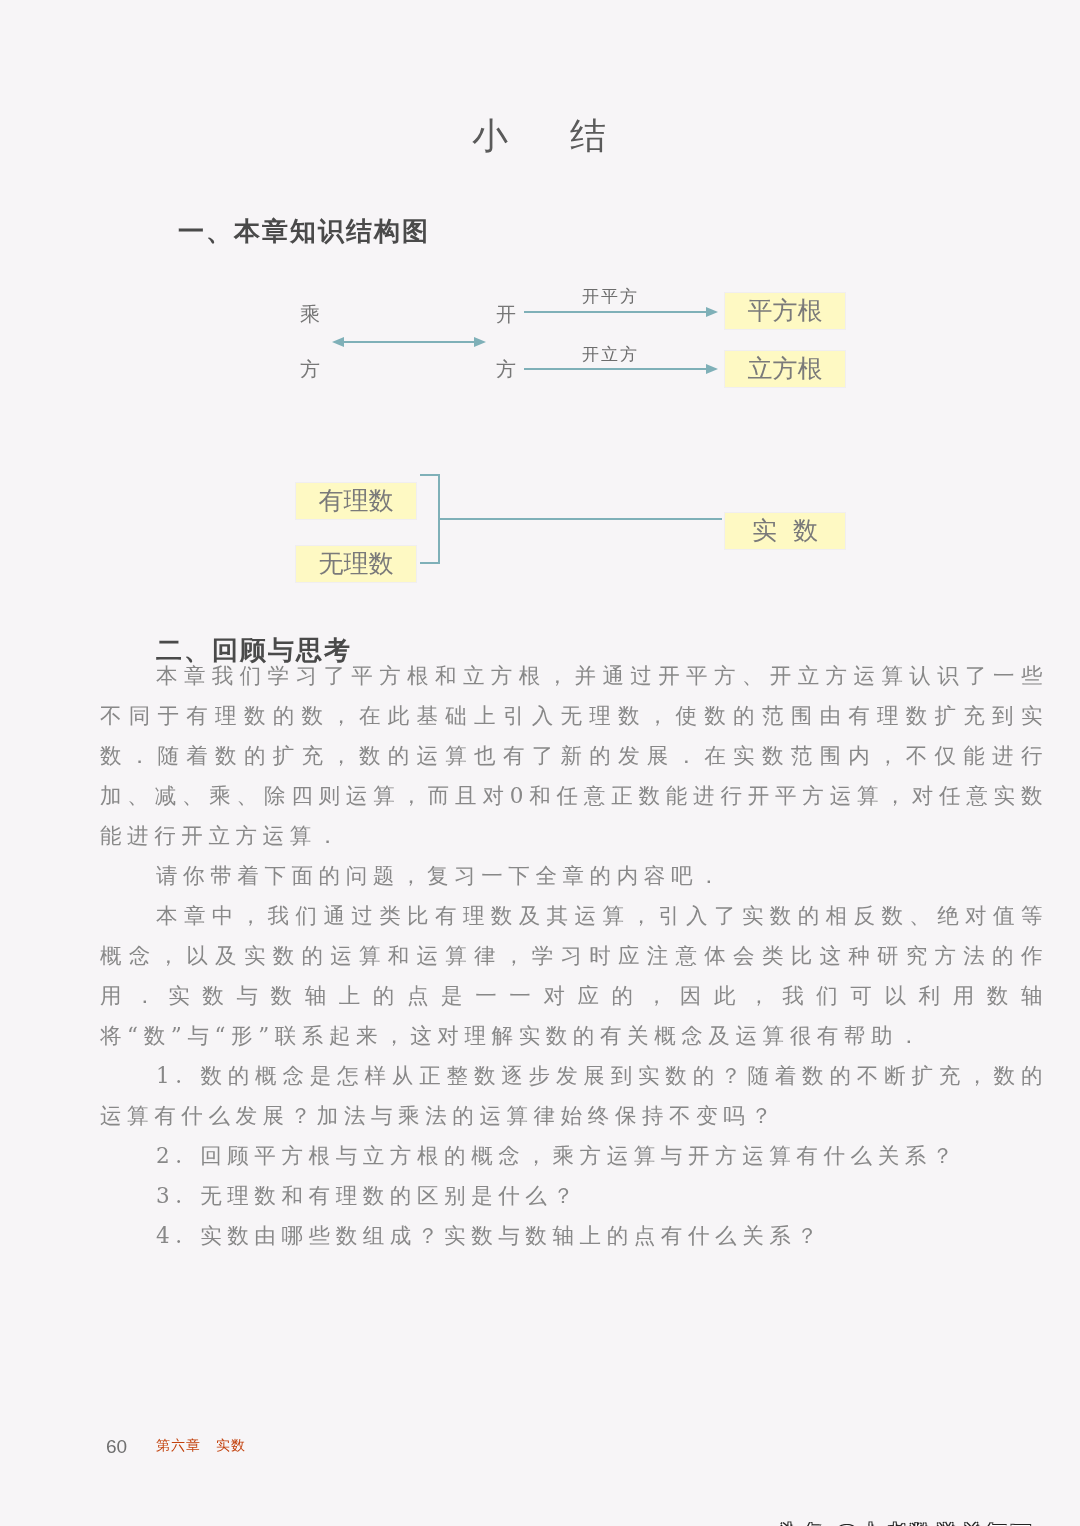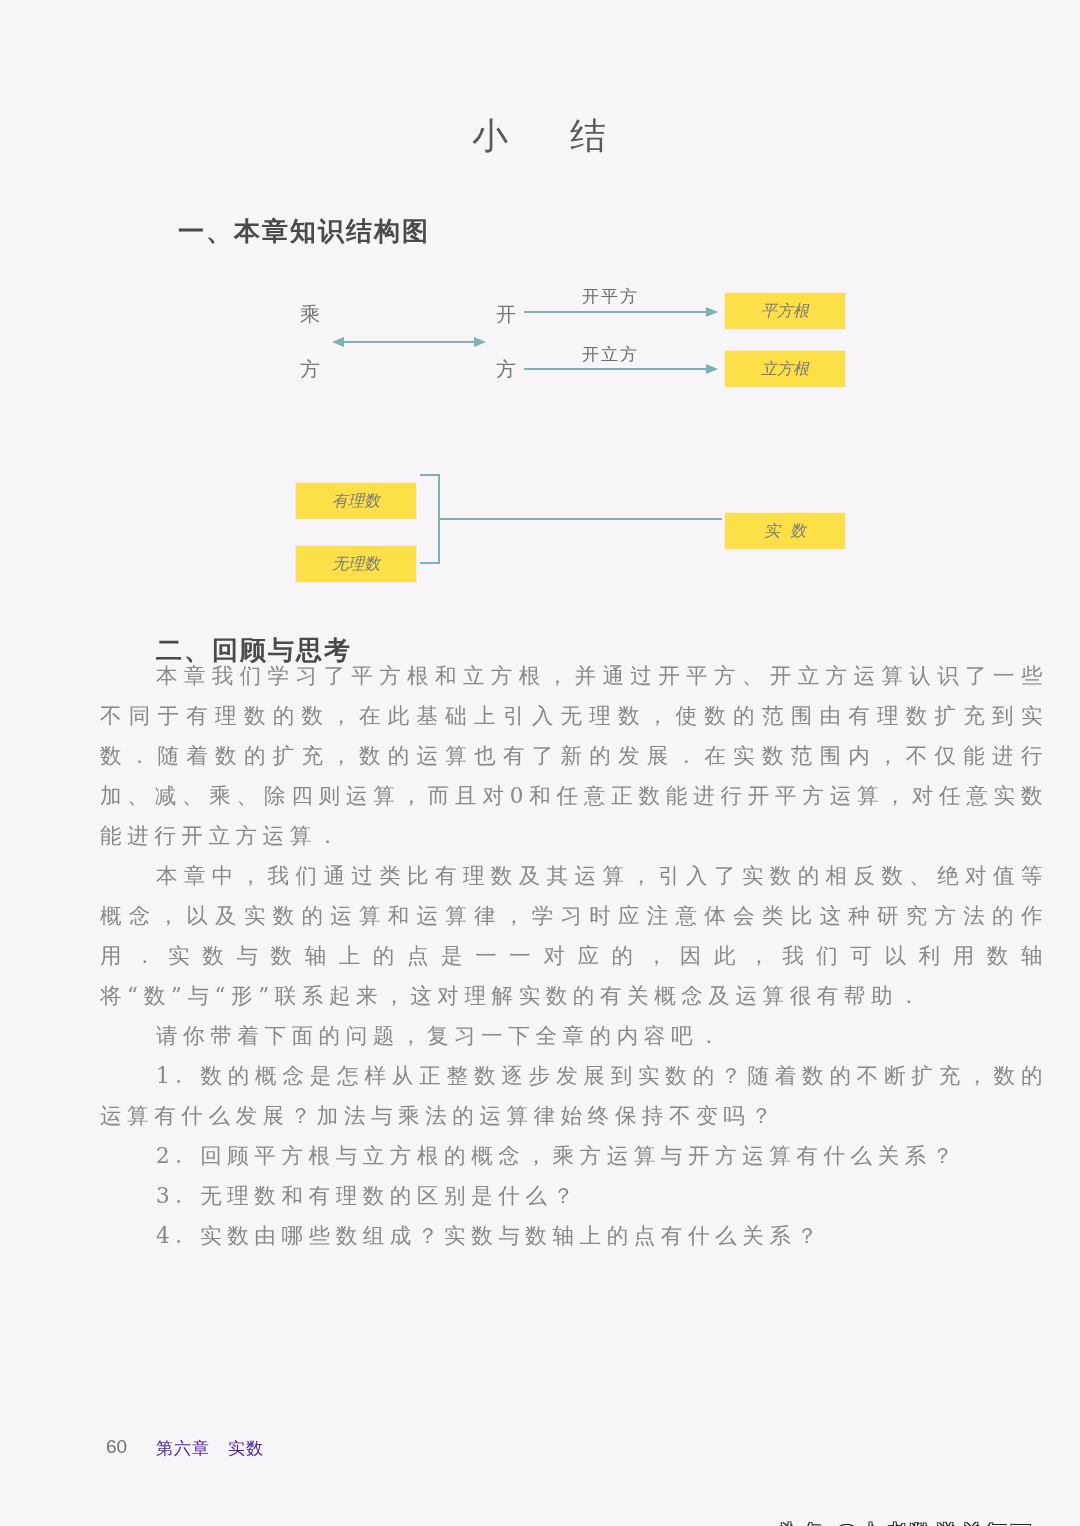--- a/index.html
+++ b/index.html
@@ -18,40 +18,40 @@
     font-size: 36px; letter-spacing: 62px;
     color: #5a5a5a;
   }
   .h2 {
     font-family: "DejaVu Sans", "Liberation Sans", sans-serif;
     font-weight: bold; font-size: 26px; color: #4a4a4a;
     letter-spacing: 2px;
   }
   .diag-text { font-size: 20px; color: #777; }
   .box {
-    background: #fde047;
+    background: #fef9c3;
     border: 1px solid #f0eef0;
     text-align: center;
-    font-size: 16px; color: #7a7a7a; font-style: italic;
+    font-size: 25px; color: #7a7a7a;
   }
   .arrow-label { font-size: 17px; color: #6d6d6d; letter-spacing: 2px; }
   .line { background: #7fb0b8; }
   .para {
     left: 100px; width: 948px;
     font-size: 21.5px; line-height: 40px;
     color: #888; letter-spacing: 5.6px;
     text-align: justify;
   }
   .para p { margin: 0; text-indent: 56px; }
   .footer-page {
     left: 106px; top: 1436px;
     font-family: "Liberation Sans", sans-serif;
     font-size: 19px; color: #707070;
   }
-  .footer-chap { left: 156px; top: 1437px; font-size: 17px; color: #4c1d95; letter-spacing: 1px; }
+  .footer-chap { left: 156px; top: 1437px; font-size: 14px; color: #c2410c; letter-spacing: 1px; }
   .watermark {
     left: 776px; top: 1518px;
     font-family: "DejaVu Sans", sans-serif;
     font-size: 25px; color: #fff;
     text-shadow: 1px 1px 0 #222, -1px -1px 0 #222, 1px -1px 0 #222, -1px 1px 0 #222, 2px 2px 1px #333;
   }
 </style>
 </head>
 <body>
 
@@ -97,22 +97,22 @@
   <div class="abs line" style="left:438px; top:474px; width:2px; height:90px;"></div>
   <div class="abs line" style="left:420px; top:562px; width:20px; height:2px;"></div>
   <div class="abs line" style="left:440px; top:518px; width:282px; height:2px;"></div>
   <div class="abs box" style="left:724px; top:500px; width:120px; height:36px; line-height:36px; white-space:pre;margin-top:12px;">实  数</div>
 </div>
 
 <div class="abs h2" style="left:156px; top:633px;">二、回顾与思考</div>
 
 <div class="abs para" style="top:656px;">
   <p>本章我们学习了平方根和立方根，并通过开平方、开立方运算认识了一些不同于有理数的数，在此基础上引入无理数，使数的范围由有理数扩充到实数．随着数的扩充，数的运算也有了新的发展．在实数范围内，不仅能进行加、减、乘、除四则运算，而且对0和任意正数能进行开平方运算，对任意实数能进行开立方运算．</p>
+  <p>请你带着下面的问题，复习一下全章的内容吧．</p>
   <p>本章中，我们通过类比有理数及其运算，引入了实数的相反数、绝对值等概念，以及实数的运算和运算律，学习时应注意体会类比这种研究方法的作用．实数与数轴上的点是一一对应的，因此，我们可以利用数轴将“数”与“形”联系起来，这对理解实数的有关概念及运算很有帮助．</p>
-  <p>请你带着下面的问题，复习一下全章的内容吧．</p>
   <p>1. 数的概念是怎样从正整数逐步发展到实数的？随着数的不断扩充，数的运算有什么发展？加法与乘法的运算律始终保持不变吗？</p>
   <p>2. 回顾平方根与立方根的概念，乘方运算与开方运算有什么关系？</p>
   <p>3. 无理数和有理数的区别是什么？</p>
   <p>4. 实数由哪些数组成？实数与数轴上的点有什么关系？</p>
 </div>
 
 <div class="abs footer-page">60</div>
 <div class="abs footer-chap">第六章　实数</div>
 <div class="abs watermark">头条 @中考数学总复习</div>
 

